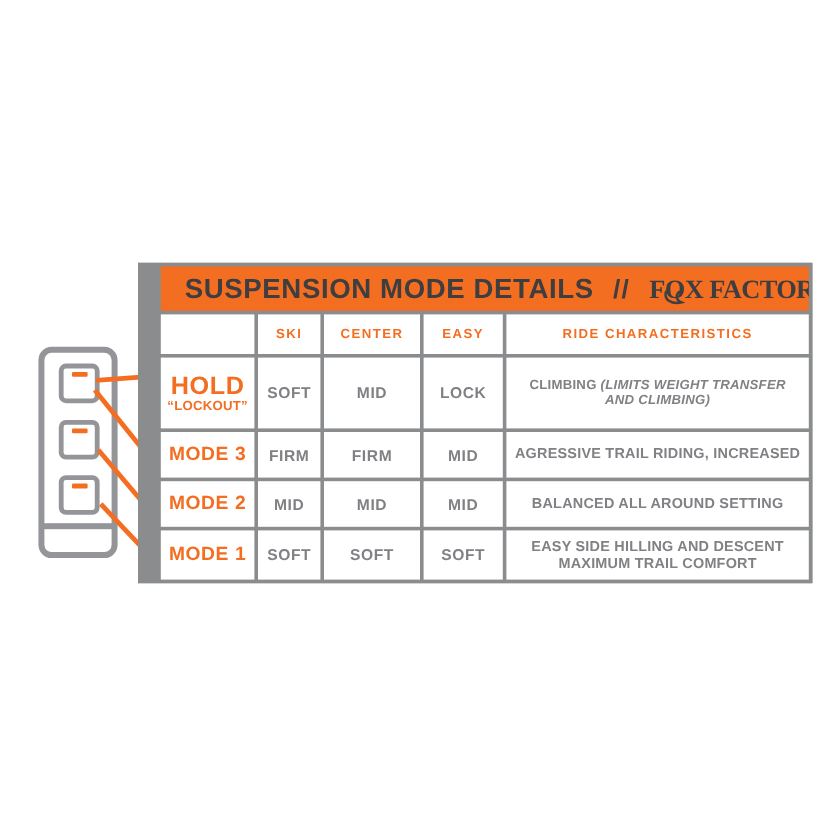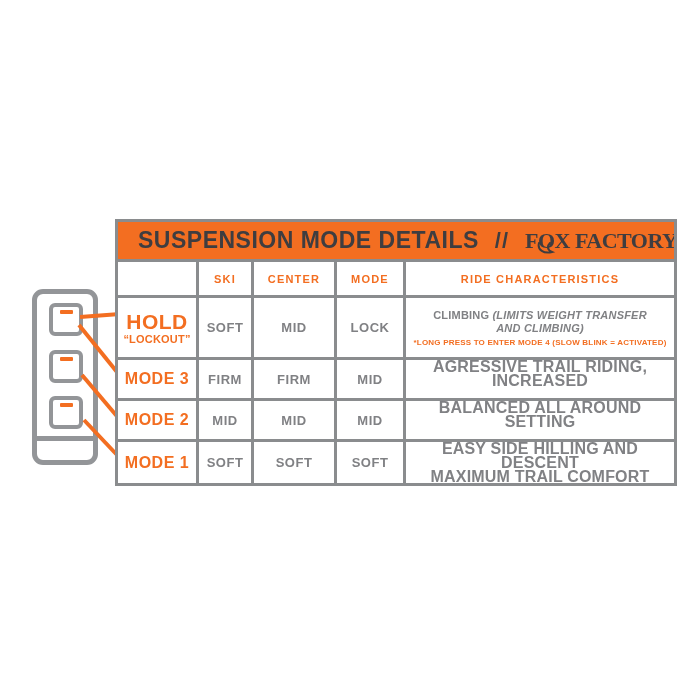--- a/index.html
+++ b/index.html
@@ -30,21 +30,21 @@
   }
   .device-button.b1{top:9px;}
   .device-button.b2{top:56px;}
   .device-button.b3{top:102px;}
   .device-led{width:13px;height:4px;background:var(--orange);margin-top:3px;border-radius:1px;}
 
   
   .mode-table{
     position:absolute;left:115px;top:219px;width:562px;height:267px;box-sizing:border-box;z-index:3;
     display:grid;grid-template-columns:78px 52px 80px 66px 1fr;grid-template-rows:37px 33px 59px 38px 38px 41px;
-    gap:3px;background:var(--border);border:3px solid var(--border);
+    gap:3px;background:var(--border);border:3px solid var(--border);padding-left:16px;
   }
   .cell{background:#ffffff;display:flex;flex-direction:column;align-items:center;justify-content:center;text-align:center;overflow:hidden;}
   .banner{
     grid-column:1 / -1;background:var(--orange);
     flex-direction:row;justify-content:flex-start;align-items:center;
     padding-left:20px;box-sizing:border-box;
   }
   .banner-title{font-size:23px;font-weight:bold;color:var(--dark);letter-spacing:0.5px;white-space:nowrap;}
   .banner-sep{font-size:22px;font-weight:bold;color:var(--dark);margin-left:16px;letter-spacing:1px;}
   .logo{
@@ -53,21 +53,21 @@
   }
   .fox-swirl{position:absolute;left:11px;top:14px;}
 
   .hdr{color:var(--orange);font-weight:bold;font-size:11px;letter-spacing:1.2px;}
   .row-label{color:var(--orange);font-weight:bold;}
   .hold-label{font-size:21px;letter-spacing:0.5px;line-height:21px;}
   .hold-sub{font-size:11px;margin-top:1px;letter-spacing:0.2px;}
   .mode-label{font-size:16px;letter-spacing:0.5px;}
   .val{color:var(--gray-text);font-weight:bold;font-size:13px;letter-spacing:0.5px;}
   .ride{color:var(--gray-text);font-weight:bold;font-size:11px;line-height:13px;letter-spacing:0.2px;}
-  .ride.big{font-size:16px;line-height:13.5px;justify-content:space-between;}
+  .ride.big{font-size:12px;line-height:13.5px;}
   .it{font-style:italic;text-align:center;}
   .note{color:var(--orange);font-weight:bold;font-size:8px;line-height:9px;margin-top:3px;letter-spacing:0.2px;white-space:nowrap;}
 </style>
 </head>
 <body>
 
 <svg class="connectors" viewBox="0 0 700 700" xmlns="http://www.w3.org/2000/svg">
   <line x1="80" y1="317" x2="120" y2="314" style="stroke:var(--orange)" stroke-width="4"></line>
   <line x1="79" y1="325" x2="121" y2="377" style="stroke:var(--orange)" stroke-width="4"></line>
   <line x1="82" y1="375" x2="121" y2="421" style="stroke:var(--orange)" stroke-width="4"></line>
@@ -96,34 +96,33 @@
       <span>FOX FACTORY</span>
       <svg class="fox-swirl" width="24" height="13" viewBox="0 0 24 13">
         <path d="M3,1 C1,8 8,12 16,10 C11,8 11,4 14,1" fill="none" style="stroke:var(--dark)" stroke-width="2" stroke-linecap="round"></path>
       </svg>
     </span>
   </div>
 
   <div class="cell"></div>
   <div class="cell hdr">SKI</div>
   <div class="cell hdr">CENTER</div>
-  <div class="cell hdr">MODE</div>
+  <div class="cell hdr">EASY</div>
   <div class="cell hdr">RIDE CHARACTERISTICS</div>
 
   <div class="cell row-label">
     <div class="hold-label">HOLD</div>
     <div class="hold-sub">“LOCKOUT”</div>
   </div>
   <div class="cell val">SOFT</div>
   <div class="cell val">MID</div>
   <div class="cell val">LOCK</div>
   <div class="cell ride">
     <div><span>CLIMBING </span><span class="it">(LIMITS WEIGHT TRANSFER</span></div>
     <div class="it">AND CLIMBING)</div>
-    <div class="note">*LONG PRESS TO ENTER MODE 4 (SLOW BLINK = ACTIVATED)</div>
   </div>
 
   <div class="cell row-label mode-label">MODE 3</div>
   <div class="cell val">FIRM</div>
   <div class="cell val">FIRM</div>
   <div class="cell val">MID</div>
   <div class="cell ride big">
     <div>AGRESSIVE TRAIL RIDING, INCREASED</div>
   </div>
 

